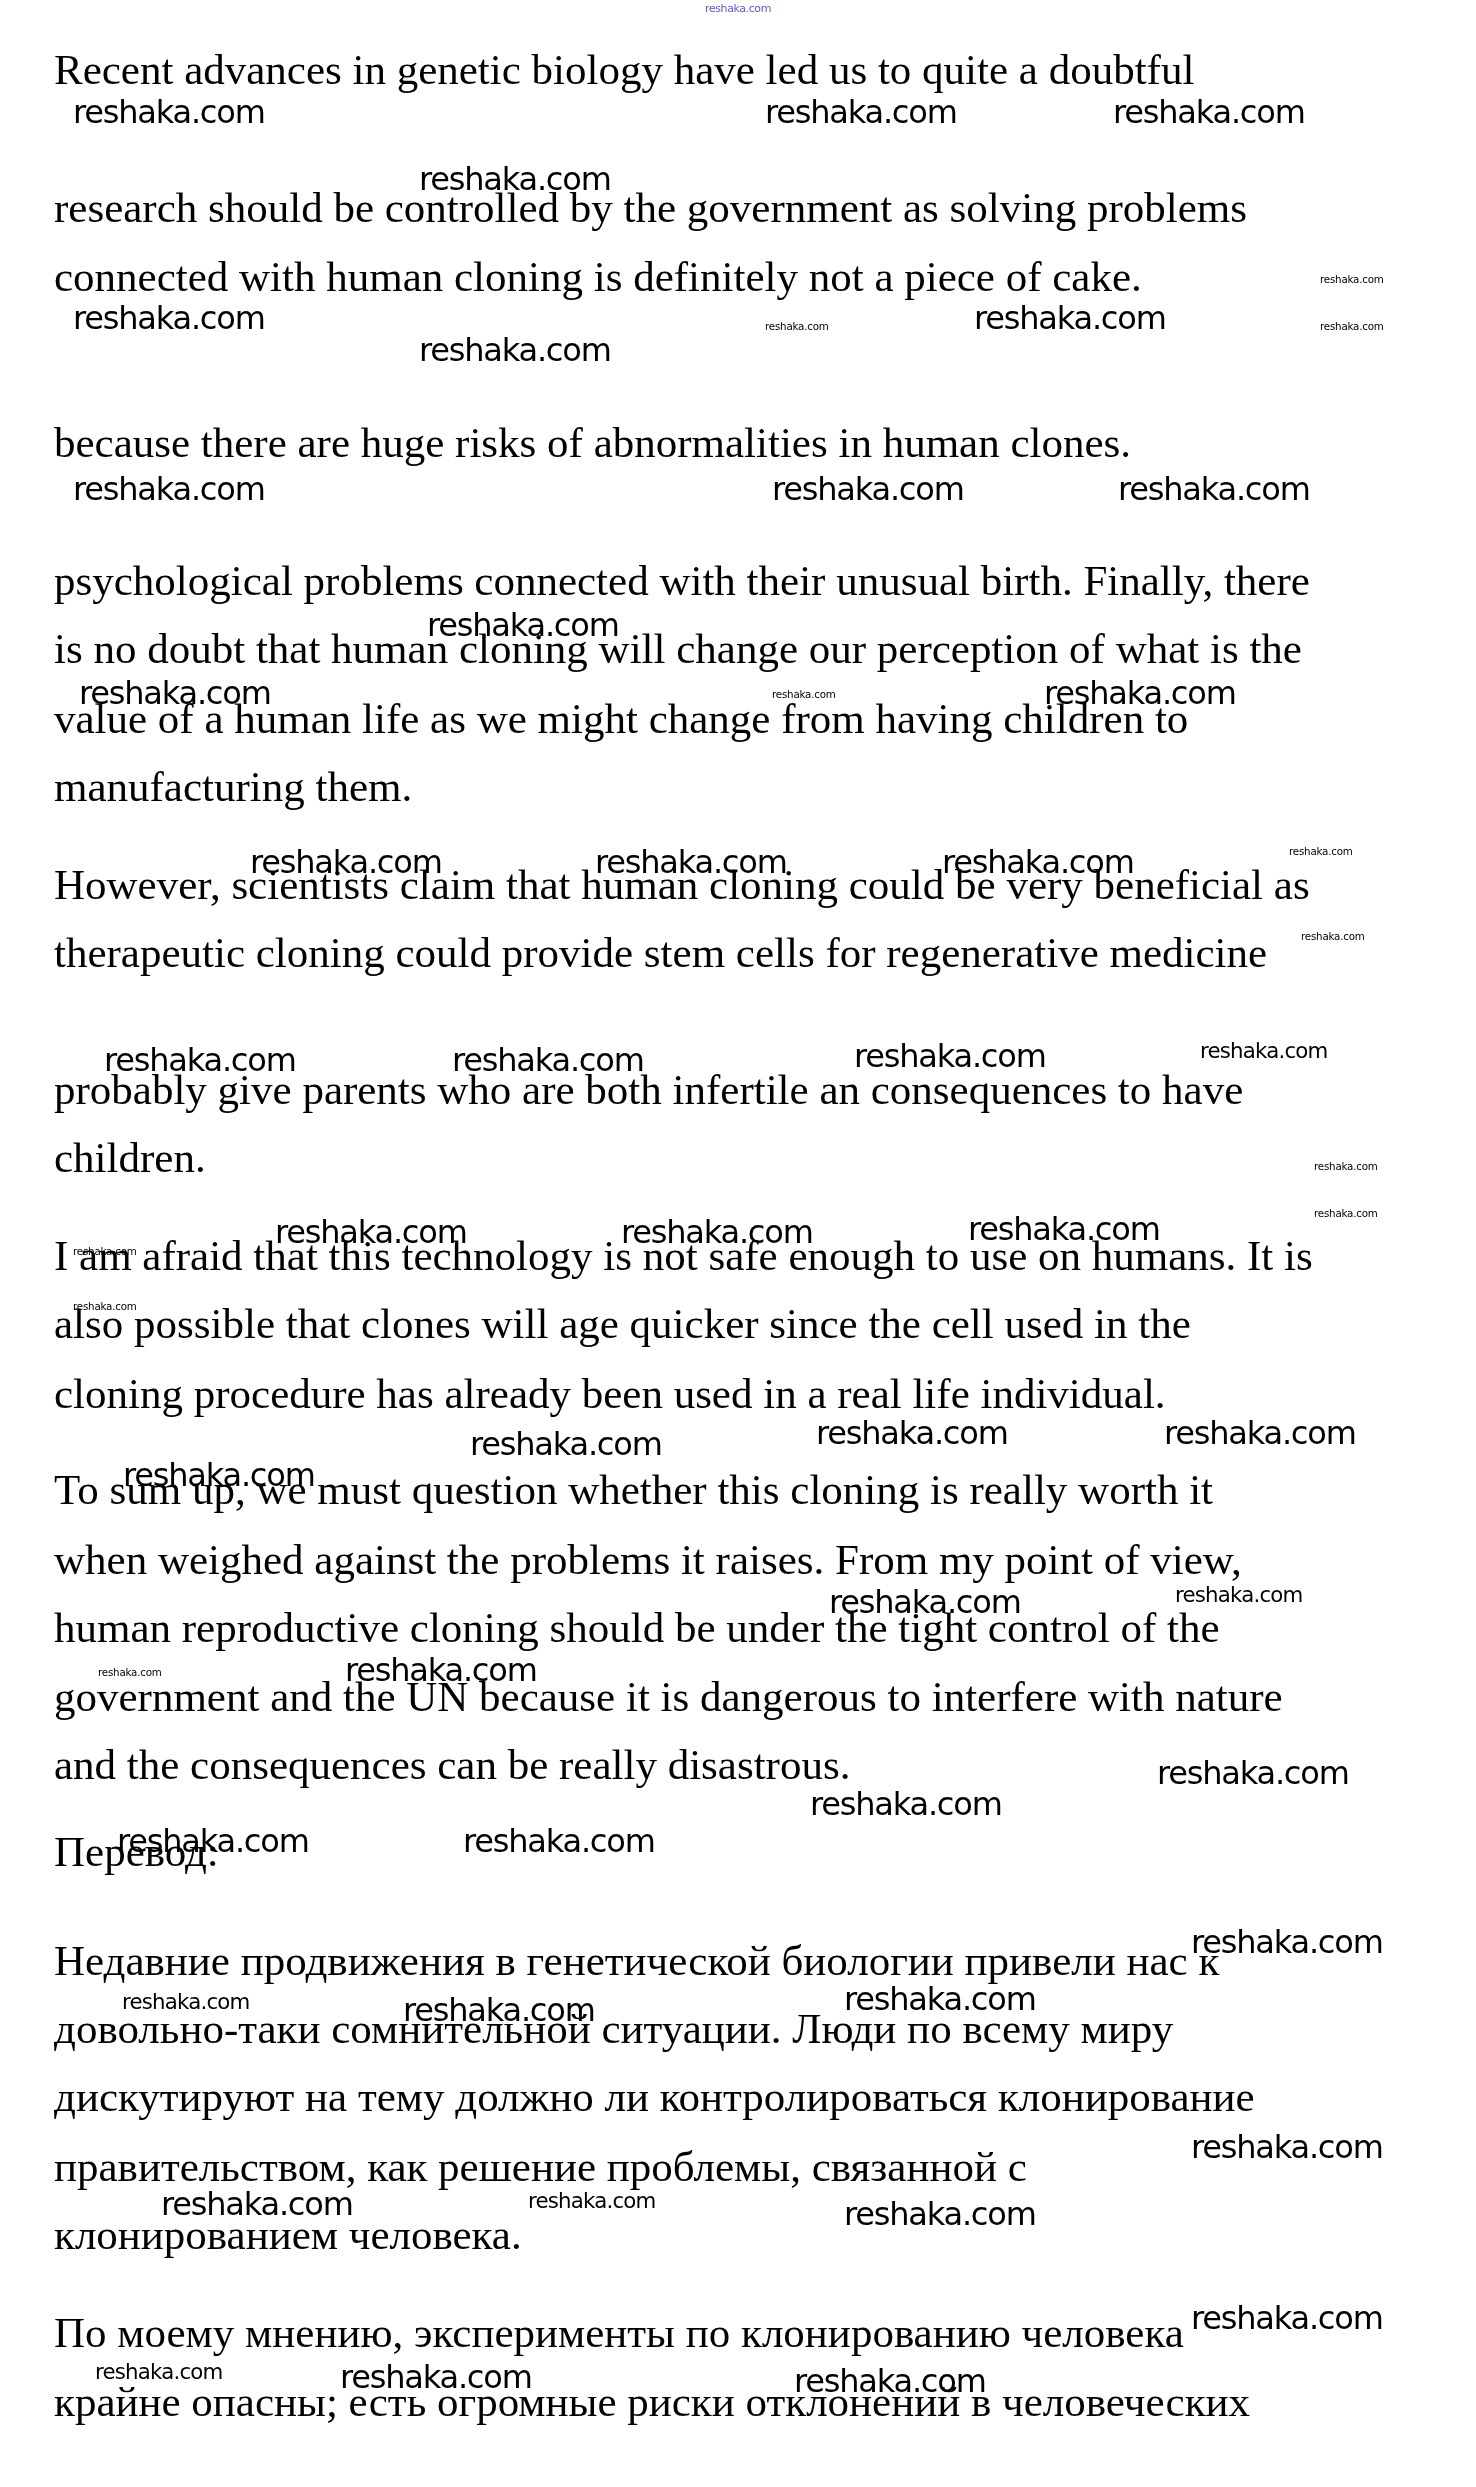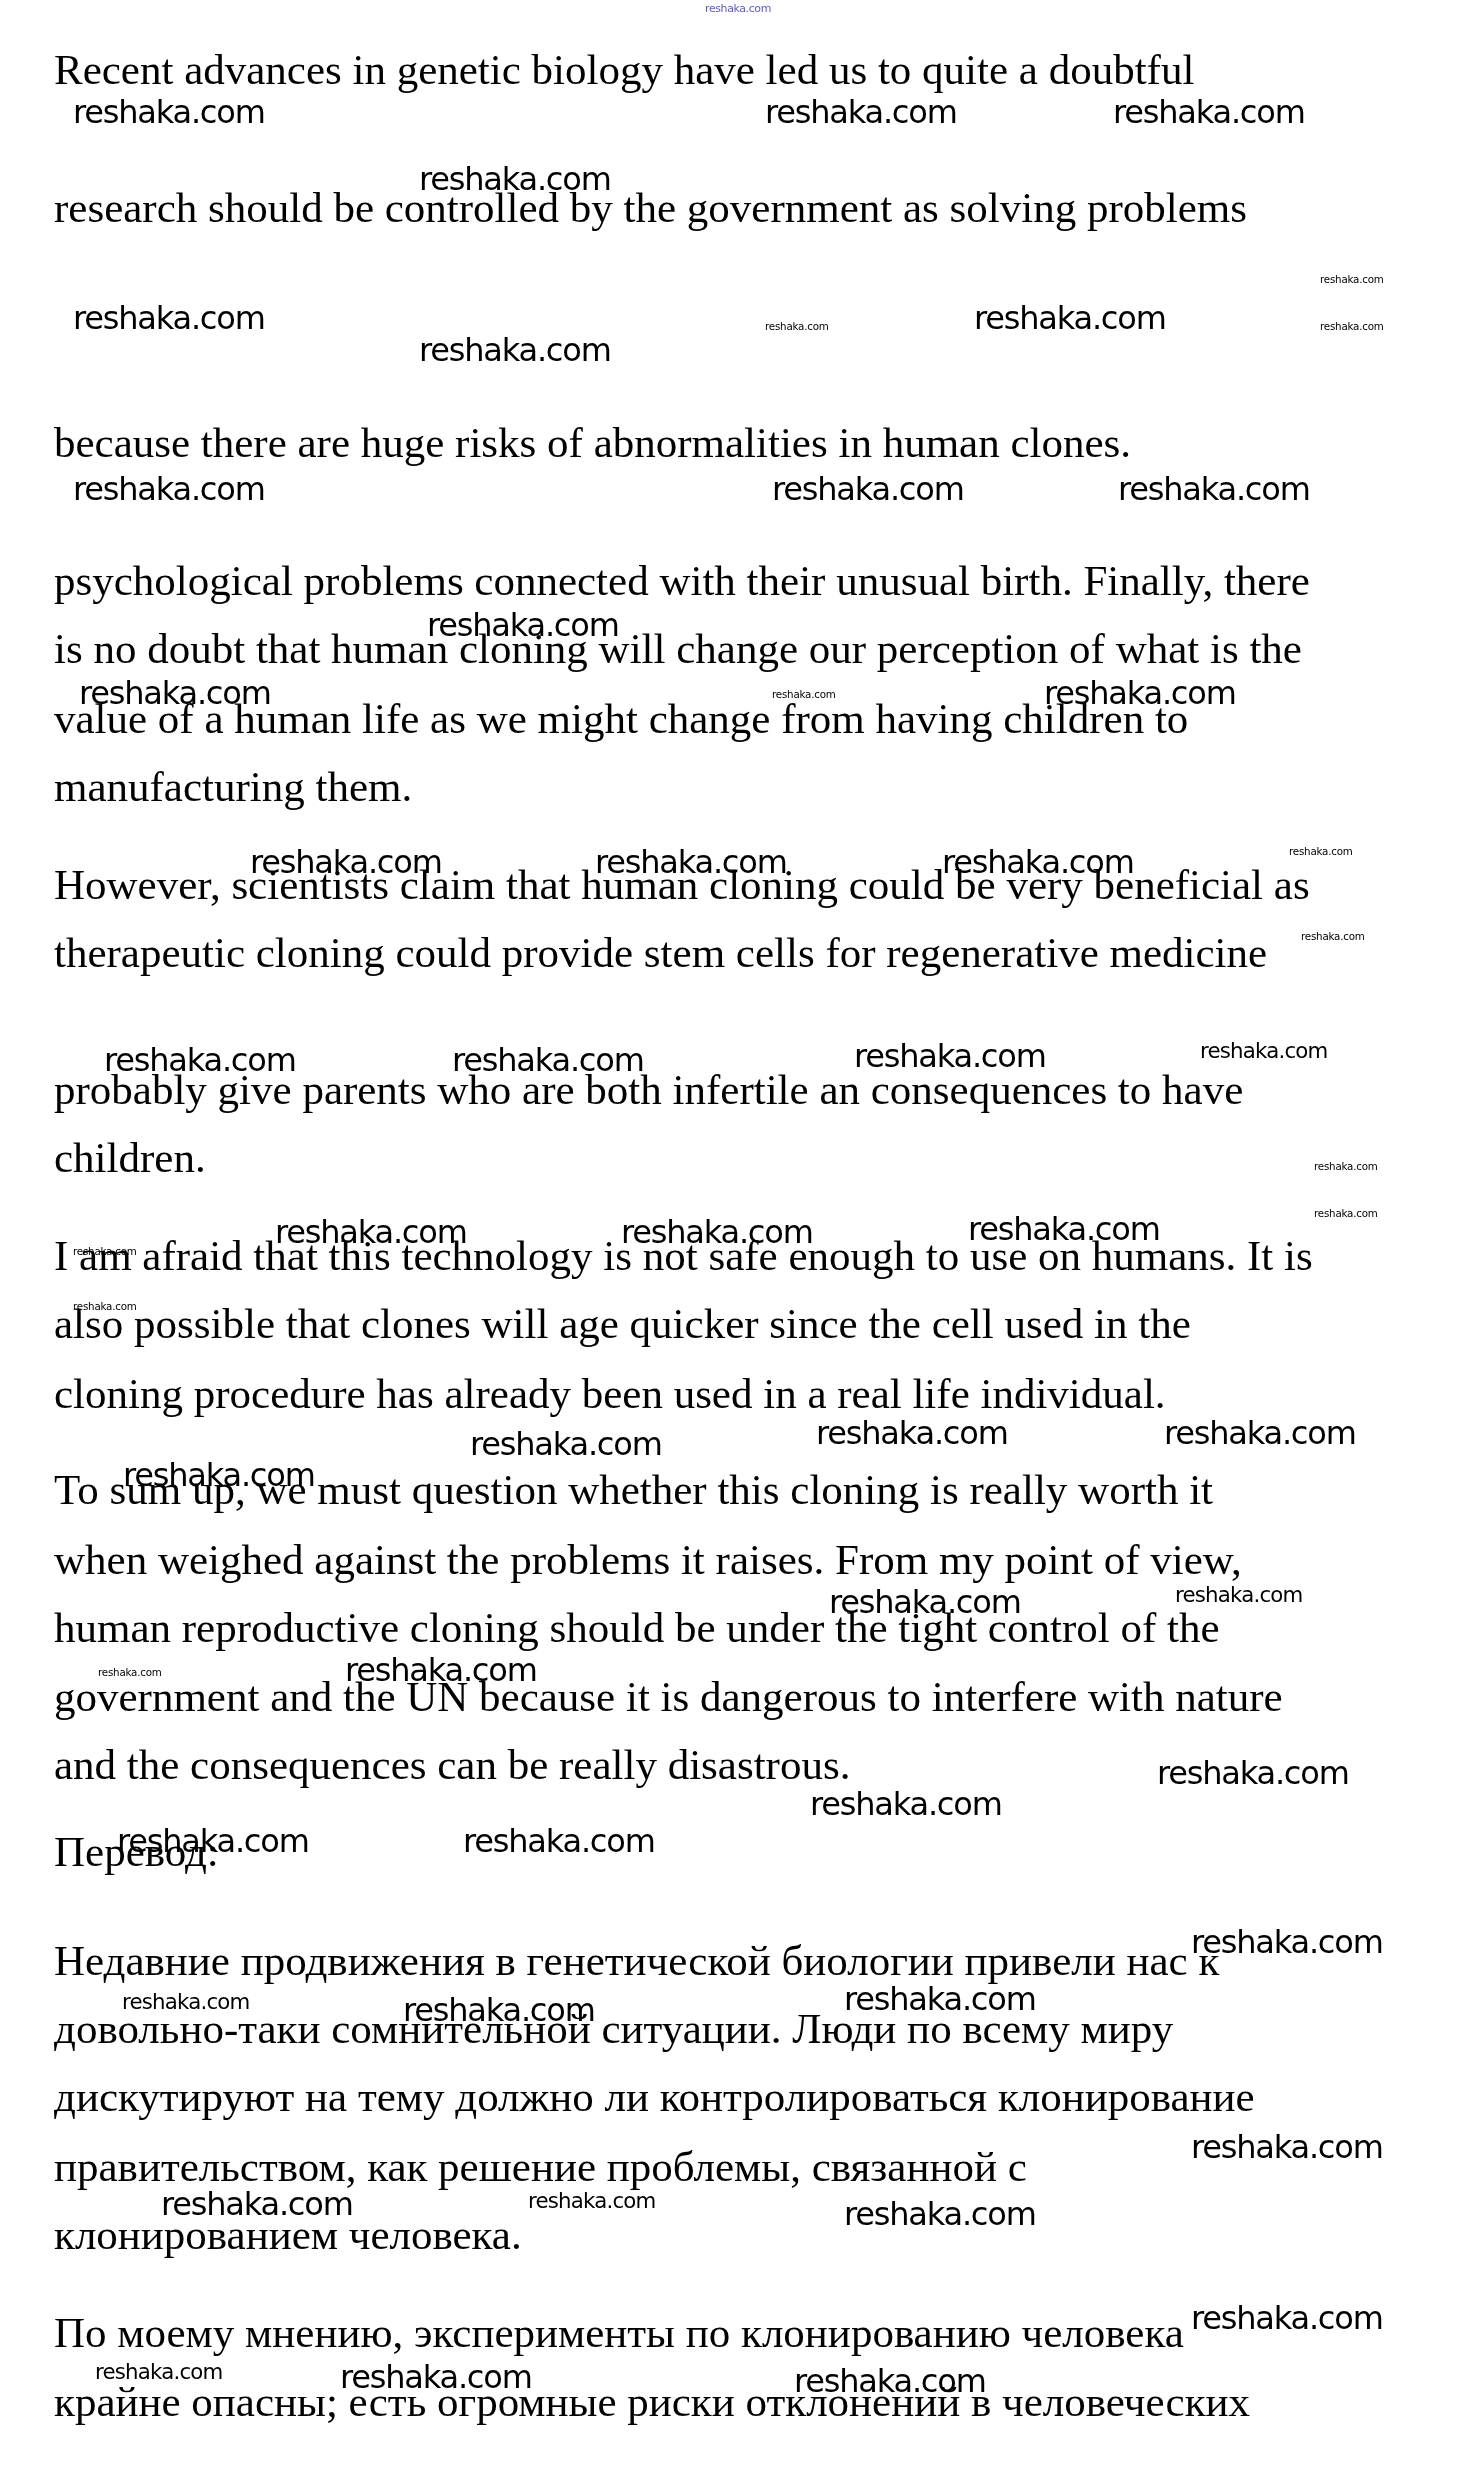--- a/index.html
+++ b/index.html
@@ -24,20 +24,21 @@
 </style>
 </head>
 <body>
 
 <div class="page">
 
   <div class="header-mark">reshaka.com</div>
 
   <div class="line" style="top:44px">Recent advances in genetic biology have led us to quite a doubtful</div>
   <div class="line" style="top:182px">research should be controlled by the government as solving problems</div>
+  <div class="line" style="top:251px">connected with human cloning is definitely not a piece of cake.</div>
   <div class="line" style="top:417px">because there are huge risks of abnormalities in human clones.</div>
   <div class="line" style="top:555px">psychological problems connected with their unusual birth. Finally, there</div>
   <div class="line" style="top:623px">is no doubt that human cloning will change our perception of what is the</div>
   <div class="line" style="top:693px">value of a human life as we might change from having children to</div>
   <div class="line" style="top:761px">manufacturing them.</div>
   <div class="line" style="top:859px">However, scientists claim that human cloning could be very beneficial as</div>
   <div class="line" style="top:927px">therapeutic cloning could provide stem cells for regenerative medicine</div>
   <div class="line" style="top:1064px">probably give parents who are both infertile an consequences to have</div>
   <div class="line" style="top:1132px">children.</div>
   <div class="line" style="top:1230px">I am afraid that this technology is not safe enough to use on humans. It is</div>

